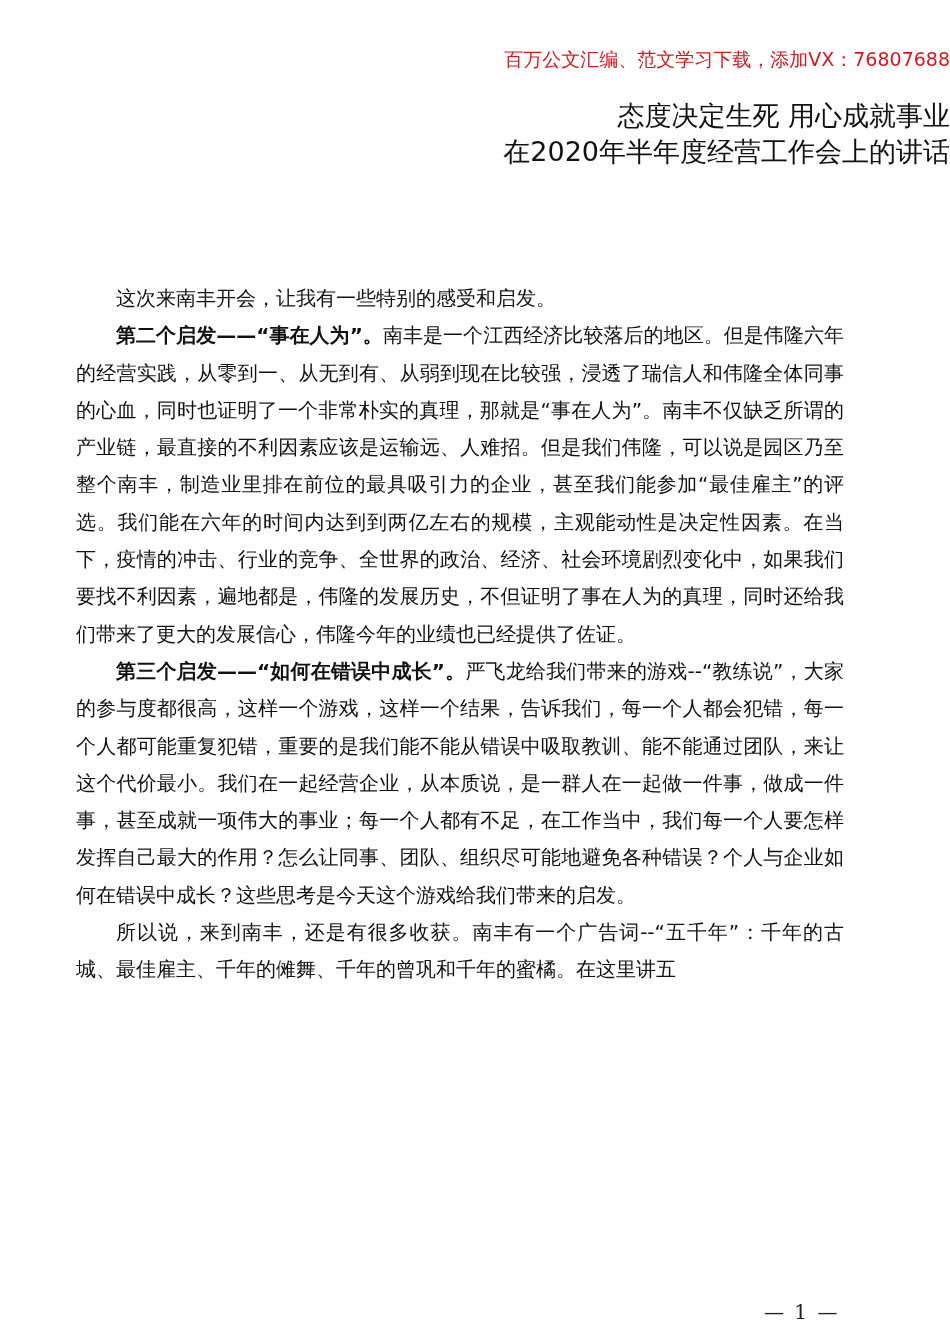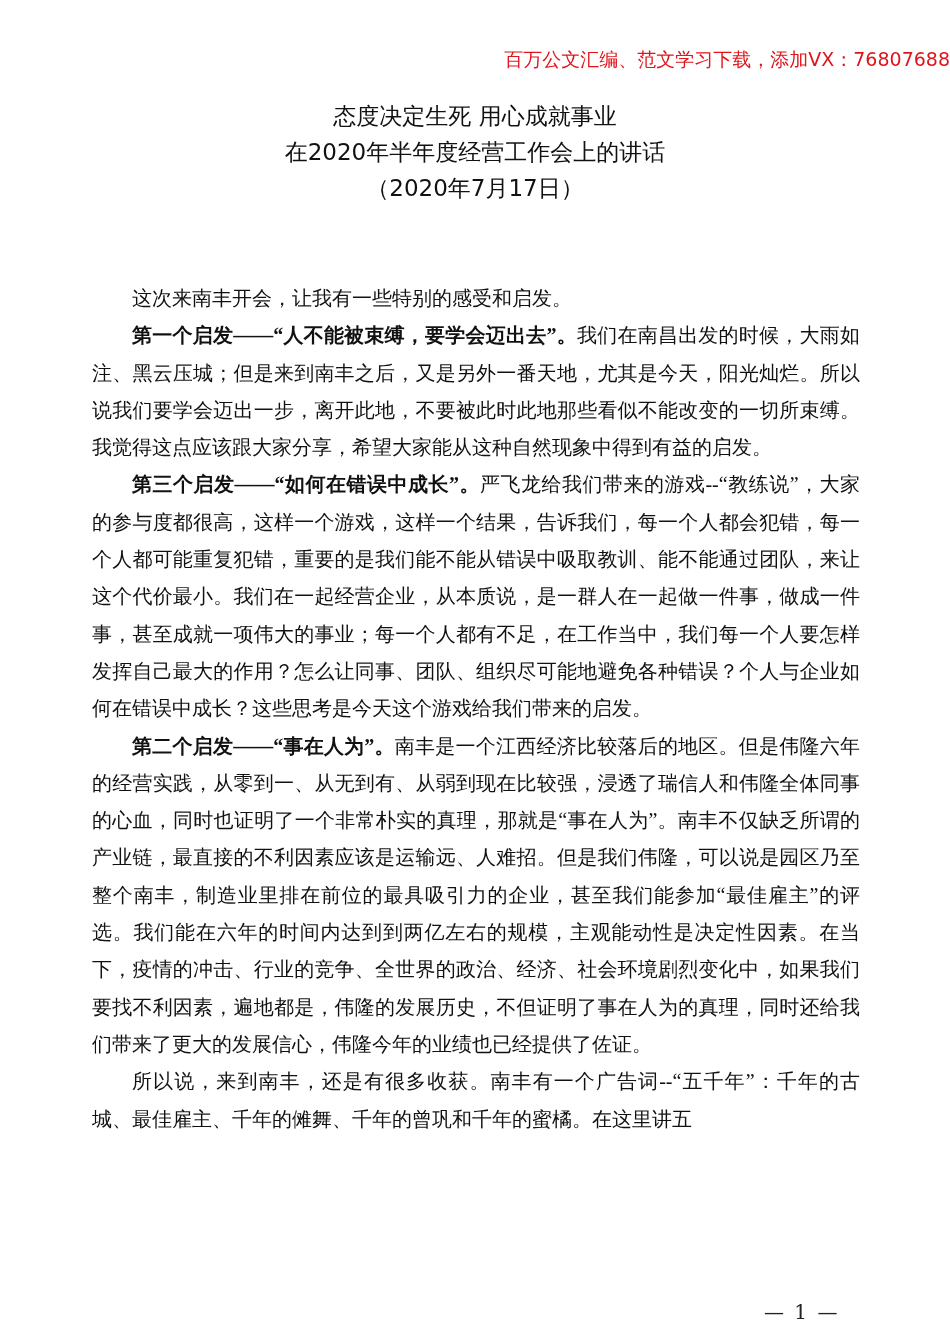--- a/index.html
+++ b/index.html
@@ -1,51 +1,47 @@
 <!DOCTYPE html>
 <html><head>
 <meta charset="utf-8">
 <style>
   html, body { margin: 0; padding: 0; background: #ffffff; }
   body { width: 950px; height: 1344px; position: relative; overflow: hidden;
          font-family: "DejaVu Sans", "Liberation Sans", sans-serif; color: #111; }
   .header-banner { position: absolute; top: 46px; left: 0; width: 950px; text-align: right;
          color: #e0151b; font-size: 19px; line-height: 26px; }
-  .title-block { position: absolute; top: 98px; left: 0; width: 950px; text-align: center;
-         font-size: 23px; line-height: 36px; color: #111; }
+  .title-block { position: absolute; top: 98px; left: 0; width: 950px; text-align: right;
+         font-size: 27px; line-height: 36px; color: #111; }
   .title-line { display: block; }
-  .body-text { position: absolute; top: 280px; left: 92px; width: 768px;
-         font-size: 20px; line-height: 37.3px; color: #111; text-align: justify; font-family: Liberation Serif, serif; }
+  .body-text { position: absolute; top: 280px; left: 76px; width: 768px;
+         font-size: 20px; line-height: 37.3px; color: #111; text-align: justify; }
   .para { margin: 0; text-indent: 2em; }
   .para b { font-weight: bold; }
   .page-number { position: absolute; top: 1300px; left: 764px; font-size: 20px;
          font-family: "DejaVu Serif", "Liberation Serif", serif; color: #222; letter-spacing: 2px; }
 </style>
 </head>
 <body>
 
 <div class="header-banner">百万公文汇编、范文学习下载，添加VX：76807688</div>
 
 <div class="title-block">
   <span class="title-line">态度决定生死  用心成就事业</span>
   <span class="title-line">在2020年半年度经营工作会上的讲话</span>
-  <span class="title-line">（2020年7月17日）</span>
 </div>
 
 <div class="body-text">
   <p class="para">
     <b></b><span>这次来南丰开会，让我有一些特别的感受和启发。</span>
   </p>
   <p class="para">
-    <b>第一个启发——“人不能被束缚，要学会迈出去”。</b><span>我们在南昌出发的时候，大雨如注、黑云压城；但是来到南丰之后，又是另外一番天地，尤其是今天，阳光灿烂。所以说我们要学会迈出一步，离开此地，不要被此时此地那些看似不能改变的一切所束缚。我觉得这点应该跟大家分享，希望大家能从这种自然现象中得到有益的启发。</span>
+    <b>第二个启发——“事在人为”。</b><span>南丰是一个江西经济比较落后的地区。但是伟隆六年的经营实践，从零到一、从无到有、从弱到现在比较强，浸透了瑞信人和伟隆全体同事的心血，同时也证明了一个非常朴实的真理，那就是“事在人为”。南丰不仅缺乏所谓的产业链，最直接的不利因素应该是运输远、人难招。但是我们伟隆，可以说是园区乃至整个南丰，制造业里排在前位的最具吸引力的企业，甚至我们能参加“最佳雇主”的评选。我们能在六年的时间内达到到两亿左右的规模，主观能动性是决定性因素。在当下，疫情的冲击、行业的竞争、全世界的政治、经济、社会环境剧烈变化中，如果我们要找不利因素，遍地都是，伟隆的发展历史，不但证明了事在人为的真理，同时还给我们带来了更大的发展信心，伟隆今年的业绩也已经提供了佐证。</span>
   </p>
   <p class="para">
     <b>第三个启发——“如何在错误中成长”。</b><span>严飞龙给我们带来的游戏--“教练说”，大家的参与度都很高，这样一个游戏，这样一个结果，告诉我们，每一个人都会犯错，每一个人都可能重复犯错，重要的是我们能不能从错误中吸取教训、能不能通过团队，来让这个代价最小。我们在一起经营企业，从本质说，是一群人在一起做一件事，做成一件事，甚至成就一项伟大的事业；每一个人都有不足，在工作当中，我们每一个人要怎样发挥自己最大的作用？怎么让同事、团队、组织尽可能地避免各种错误？个人与企业如何在错误中成长？这些思考是今天这个游戏给我们带来的启发。</span>
-  </p>
-  <p class="para">
-    <b>第二个启发——“事在人为”。</b><span>南丰是一个江西经济比较落后的地区。但是伟隆六年的经营实践，从零到一、从无到有、从弱到现在比较强，浸透了瑞信人和伟隆全体同事的心血，同时也证明了一个非常朴实的真理，那就是“事在人为”。南丰不仅缺乏所谓的产业链，最直接的不利因素应该是运输远、人难招。但是我们伟隆，可以说是园区乃至整个南丰，制造业里排在前位的最具吸引力的企业，甚至我们能参加“最佳雇主”的评选。我们能在六年的时间内达到到两亿左右的规模，主观能动性是决定性因素。在当下，疫情的冲击、行业的竞争、全世界的政治、经济、社会环境剧烈变化中，如果我们要找不利因素，遍地都是，伟隆的发展历史，不但证明了事在人为的真理，同时还给我们带来了更大的发展信心，伟隆今年的业绩也已经提供了佐证。</span>
   </p>
   <p class="para">
     <b></b><span>所以说，来到南丰，还是有很多收获。南丰有一个广告词--“五千年”：千年的古城、最佳雇主、千年的傩舞、千年的曾巩和千年的蜜橘。在这里讲五</span>
   </p>
 </div>
 
 <div class="page-number">— 1 —</div>
 
 </body></html>

